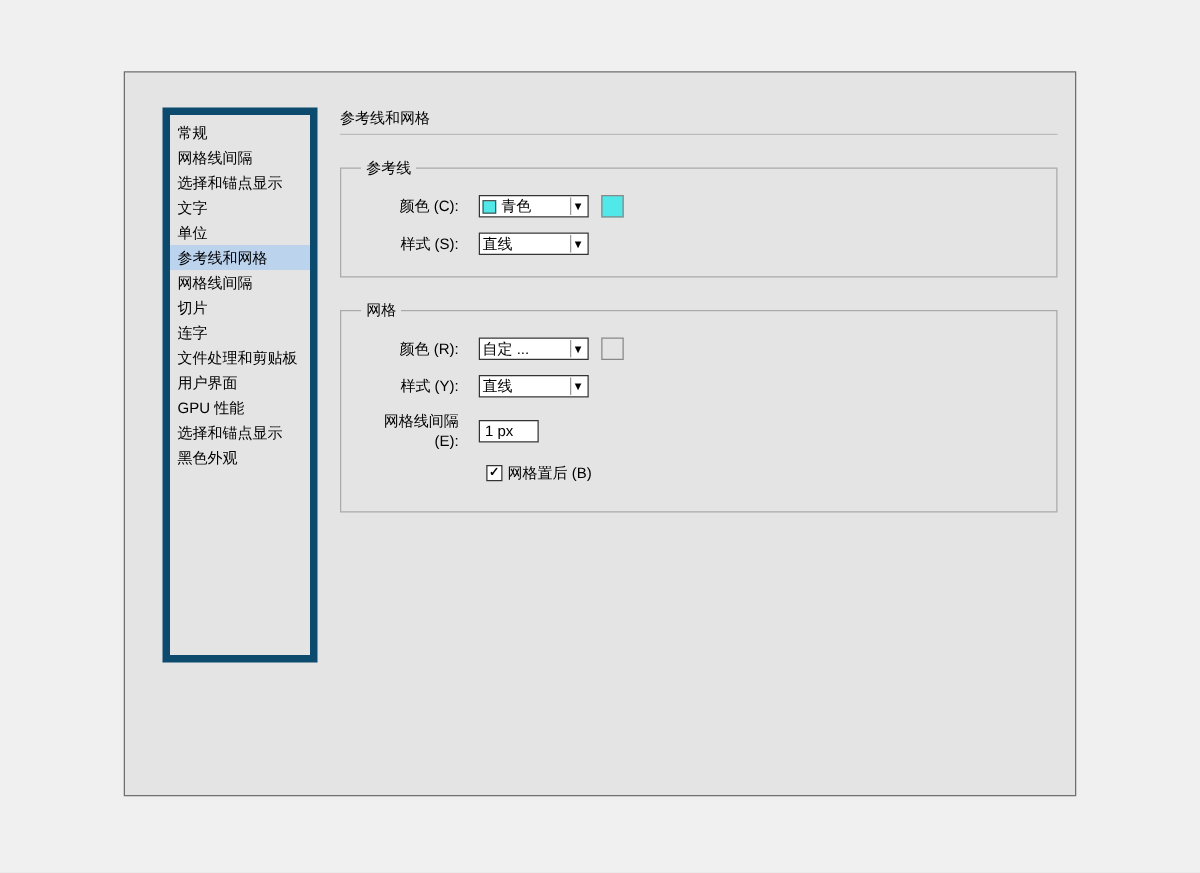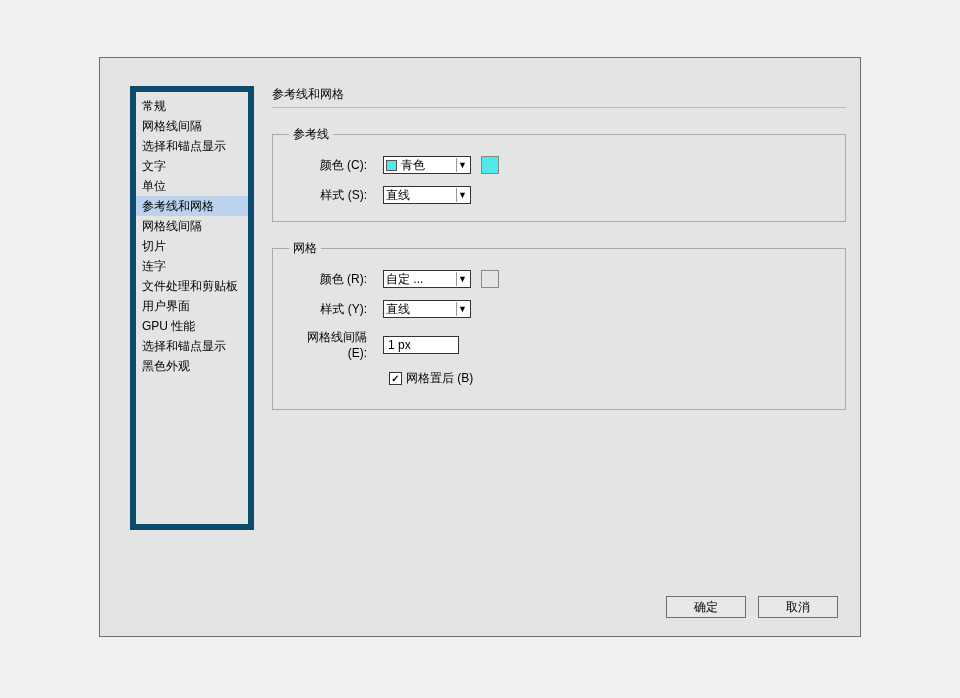--- a/index.html
+++ b/index.html
@@ -123,21 +123,21 @@
     .color-swatch.empty {
       background: #e4e4e4;
     }
     input[type=text] {
       border: 1px solid #333;
       background: #fff;
       height: 18px;
       padding: 0 4px;
       font-family: inherit;
       font-size: 12px;
-      width: 76px;
+      width: 48px;
     }
     .check-row {
       display: flex;
       align-items: center;
       margin-left: 100px;
       margin-bottom: 6px;
     }
     .checkbox {
       width: 13px;
       height: 13px;
@@ -259,17 +259,13 @@
             <span class="checkmark">✓</span>
           </span>
           <span>网格置后 (B)</span>
         </div>
 
       </fieldset>
 
     </div>
   </div>
 
-  <div class="dialog-footer">
-    <button class="btn">确定</button>
-    <button class="btn">取消</button>
-  </div>
 </div>
 
 </body></html>

